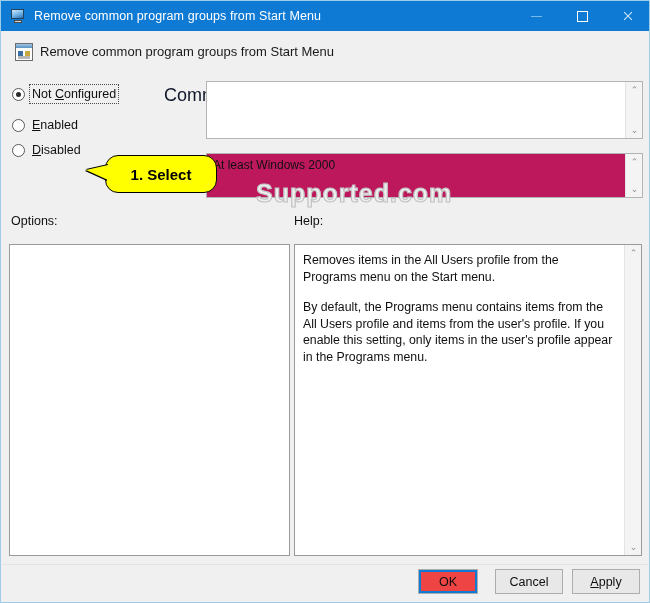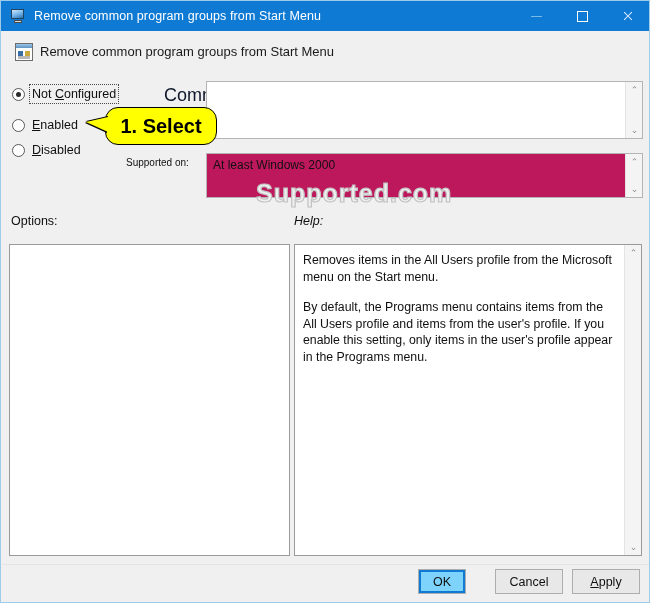--- a/index.html
+++ b/index.html
@@ -274,21 +274,20 @@
     position: absolute;
     left: 10px; top: 213px;
     font-size: 12.5px;
     color: #101010;
   }
   #label-help {
     position: absolute;
     left: 293px; top: 213px;
     font-size: 12.5px;
     color: #101010;
-    font-style: italic;
   }
 
   #options-panel {
     position: absolute;
     left: 8px; top: 243px;
     width: 281px; height: 312px;
     box-sizing: border-box;
     background: #ffffff;
     border: 1px solid #9a9a9a;
   }
@@ -325,23 +324,23 @@
   #bottom-bar {
     position: absolute;
     left: 1px; top: 563px;
     width: 648px; height: 39px;
     background: #f0f0f0;
     border-top: 1px solid #e4e4e4;
   }
   #btn-ok {
     position: absolute;
     left: 417px; top: 568px;
-    width: 48px; height: 25px;
-    box-sizing: border-box;
-    background: #7dd3fc;
+    width: 60px; height: 25px;
+    box-sizing: border-box;
+    background: #ef4444;
     border: 1px solid #adadad;
     outline: 2px solid #0f7ad4;
     outline-offset: -3px;
     font-size: 12.5px;
     color: #101010;
     display: flex; align-items: center; justify-content: center;
   }
   #btn-cancel {
     position: absolute;
     left: 494px; top: 568px;
@@ -366,27 +365,28 @@
   }
 
   
   .callout {
     position: absolute;
     background: #ffff00;
     border: 1.5px solid #000000;
     border-radius: 13px;
     font-family: "Liberation Sans", sans-serif;
     font-weight: bold;
-    font-size: 20px;
+    font-size: 15px;
     color: #000000;
     display: flex;
     align-items: center;
     justify-content: center;
     white-space: nowrap;
     z-index: 40;
+    margin-top: 48px;
   }
   #callout-select {
     left: 104px; top: 106px;
     width: 110px; height: 36px;
   }
   #callout-select .tail {
     position: absolute;
     left: -20px; top: 9px;
     width: 0; height: 0;
     border-top: 5px solid transparent;
@@ -486,21 +486,21 @@
   </div>
 
   <div id="watermark">Supported.com</div>
 
   <div id="label-options">Options:</div>
   <div id="options-panel"></div>
 
   <div id="label-help">Help:</div>
   <div id="help-panel">
     <div id="help-text">
-      <p>Removes items in the All Users profile from the Microsoft menu on the Start menu.</p>
+      <p>Removes items in the All Users profile from the Programs menu on the Start menu.</p>
       <p>By default, the Programs menu contains items from the All Users profile and items from the user's profile. If you enable this setting, only items in the user's profile appear in the Programs menu.</p>
     </div>
     <div id="help-scroll" class="vscroll">
       <div class="arrow up">⌃</div>
       <div class="arrow down">⌄</div>
     </div>
   </div>
 
   <div id="bottom-bar"></div>
   <div id="btn-ok">

